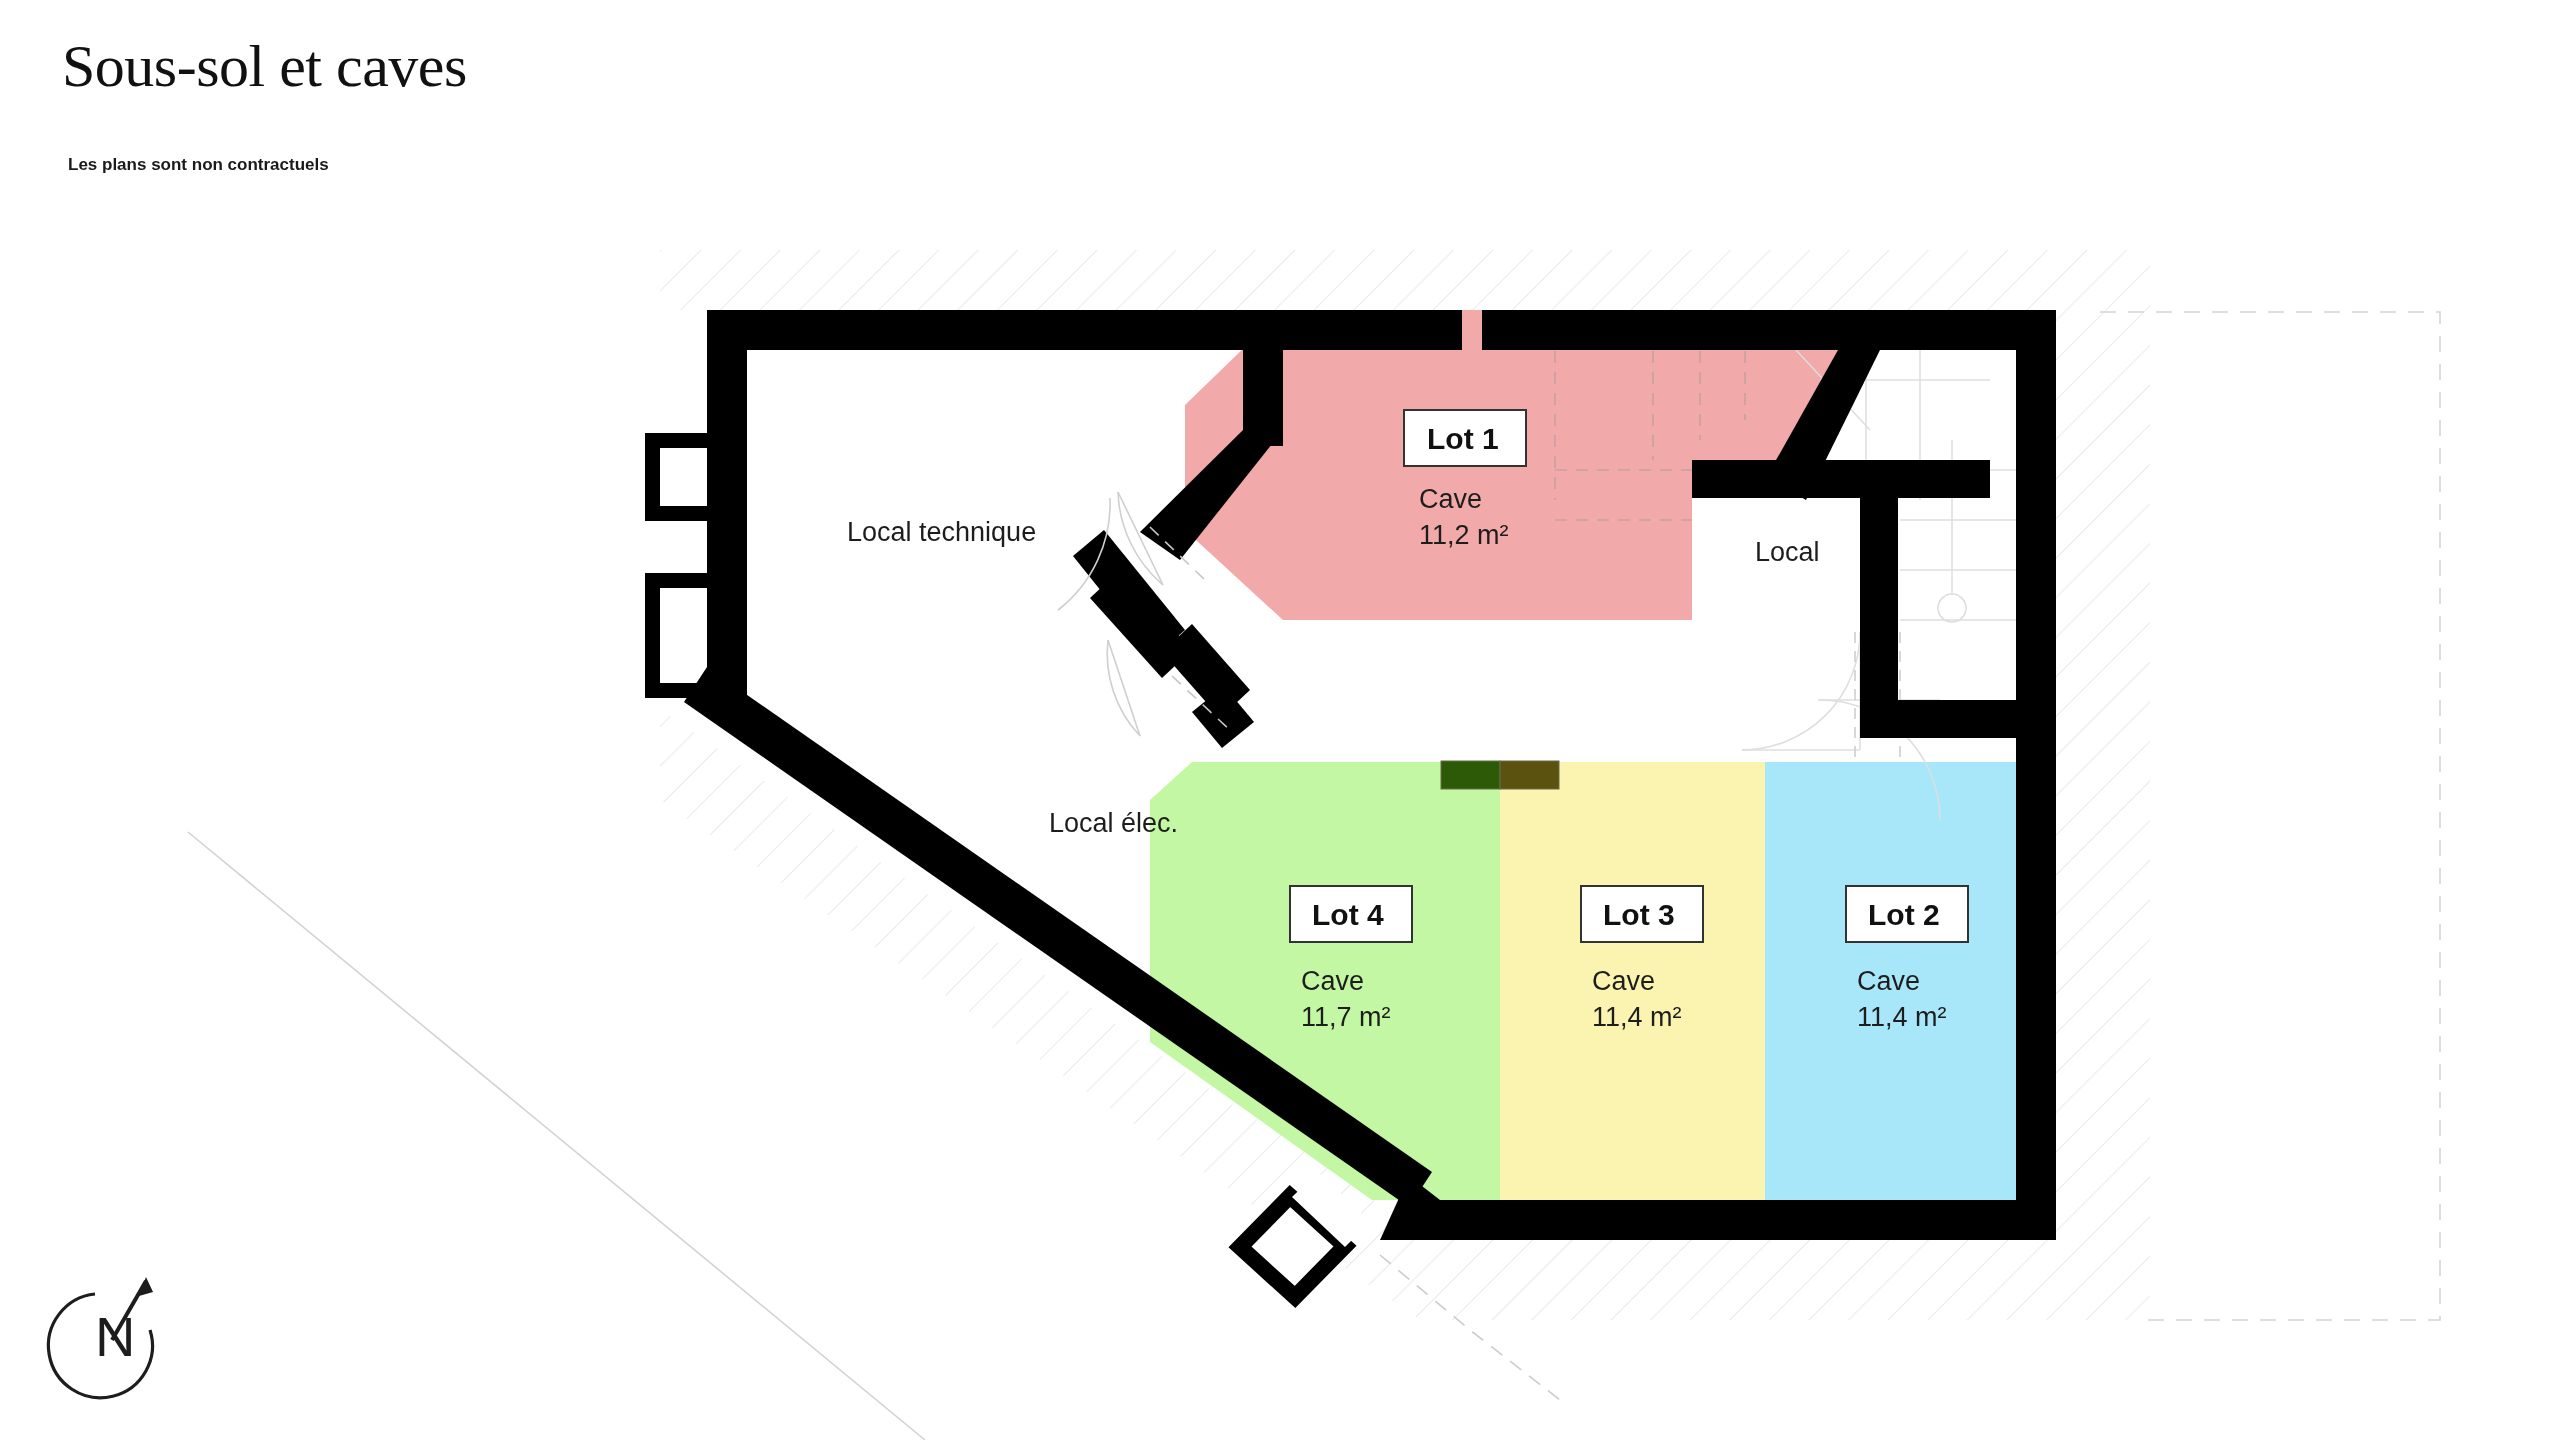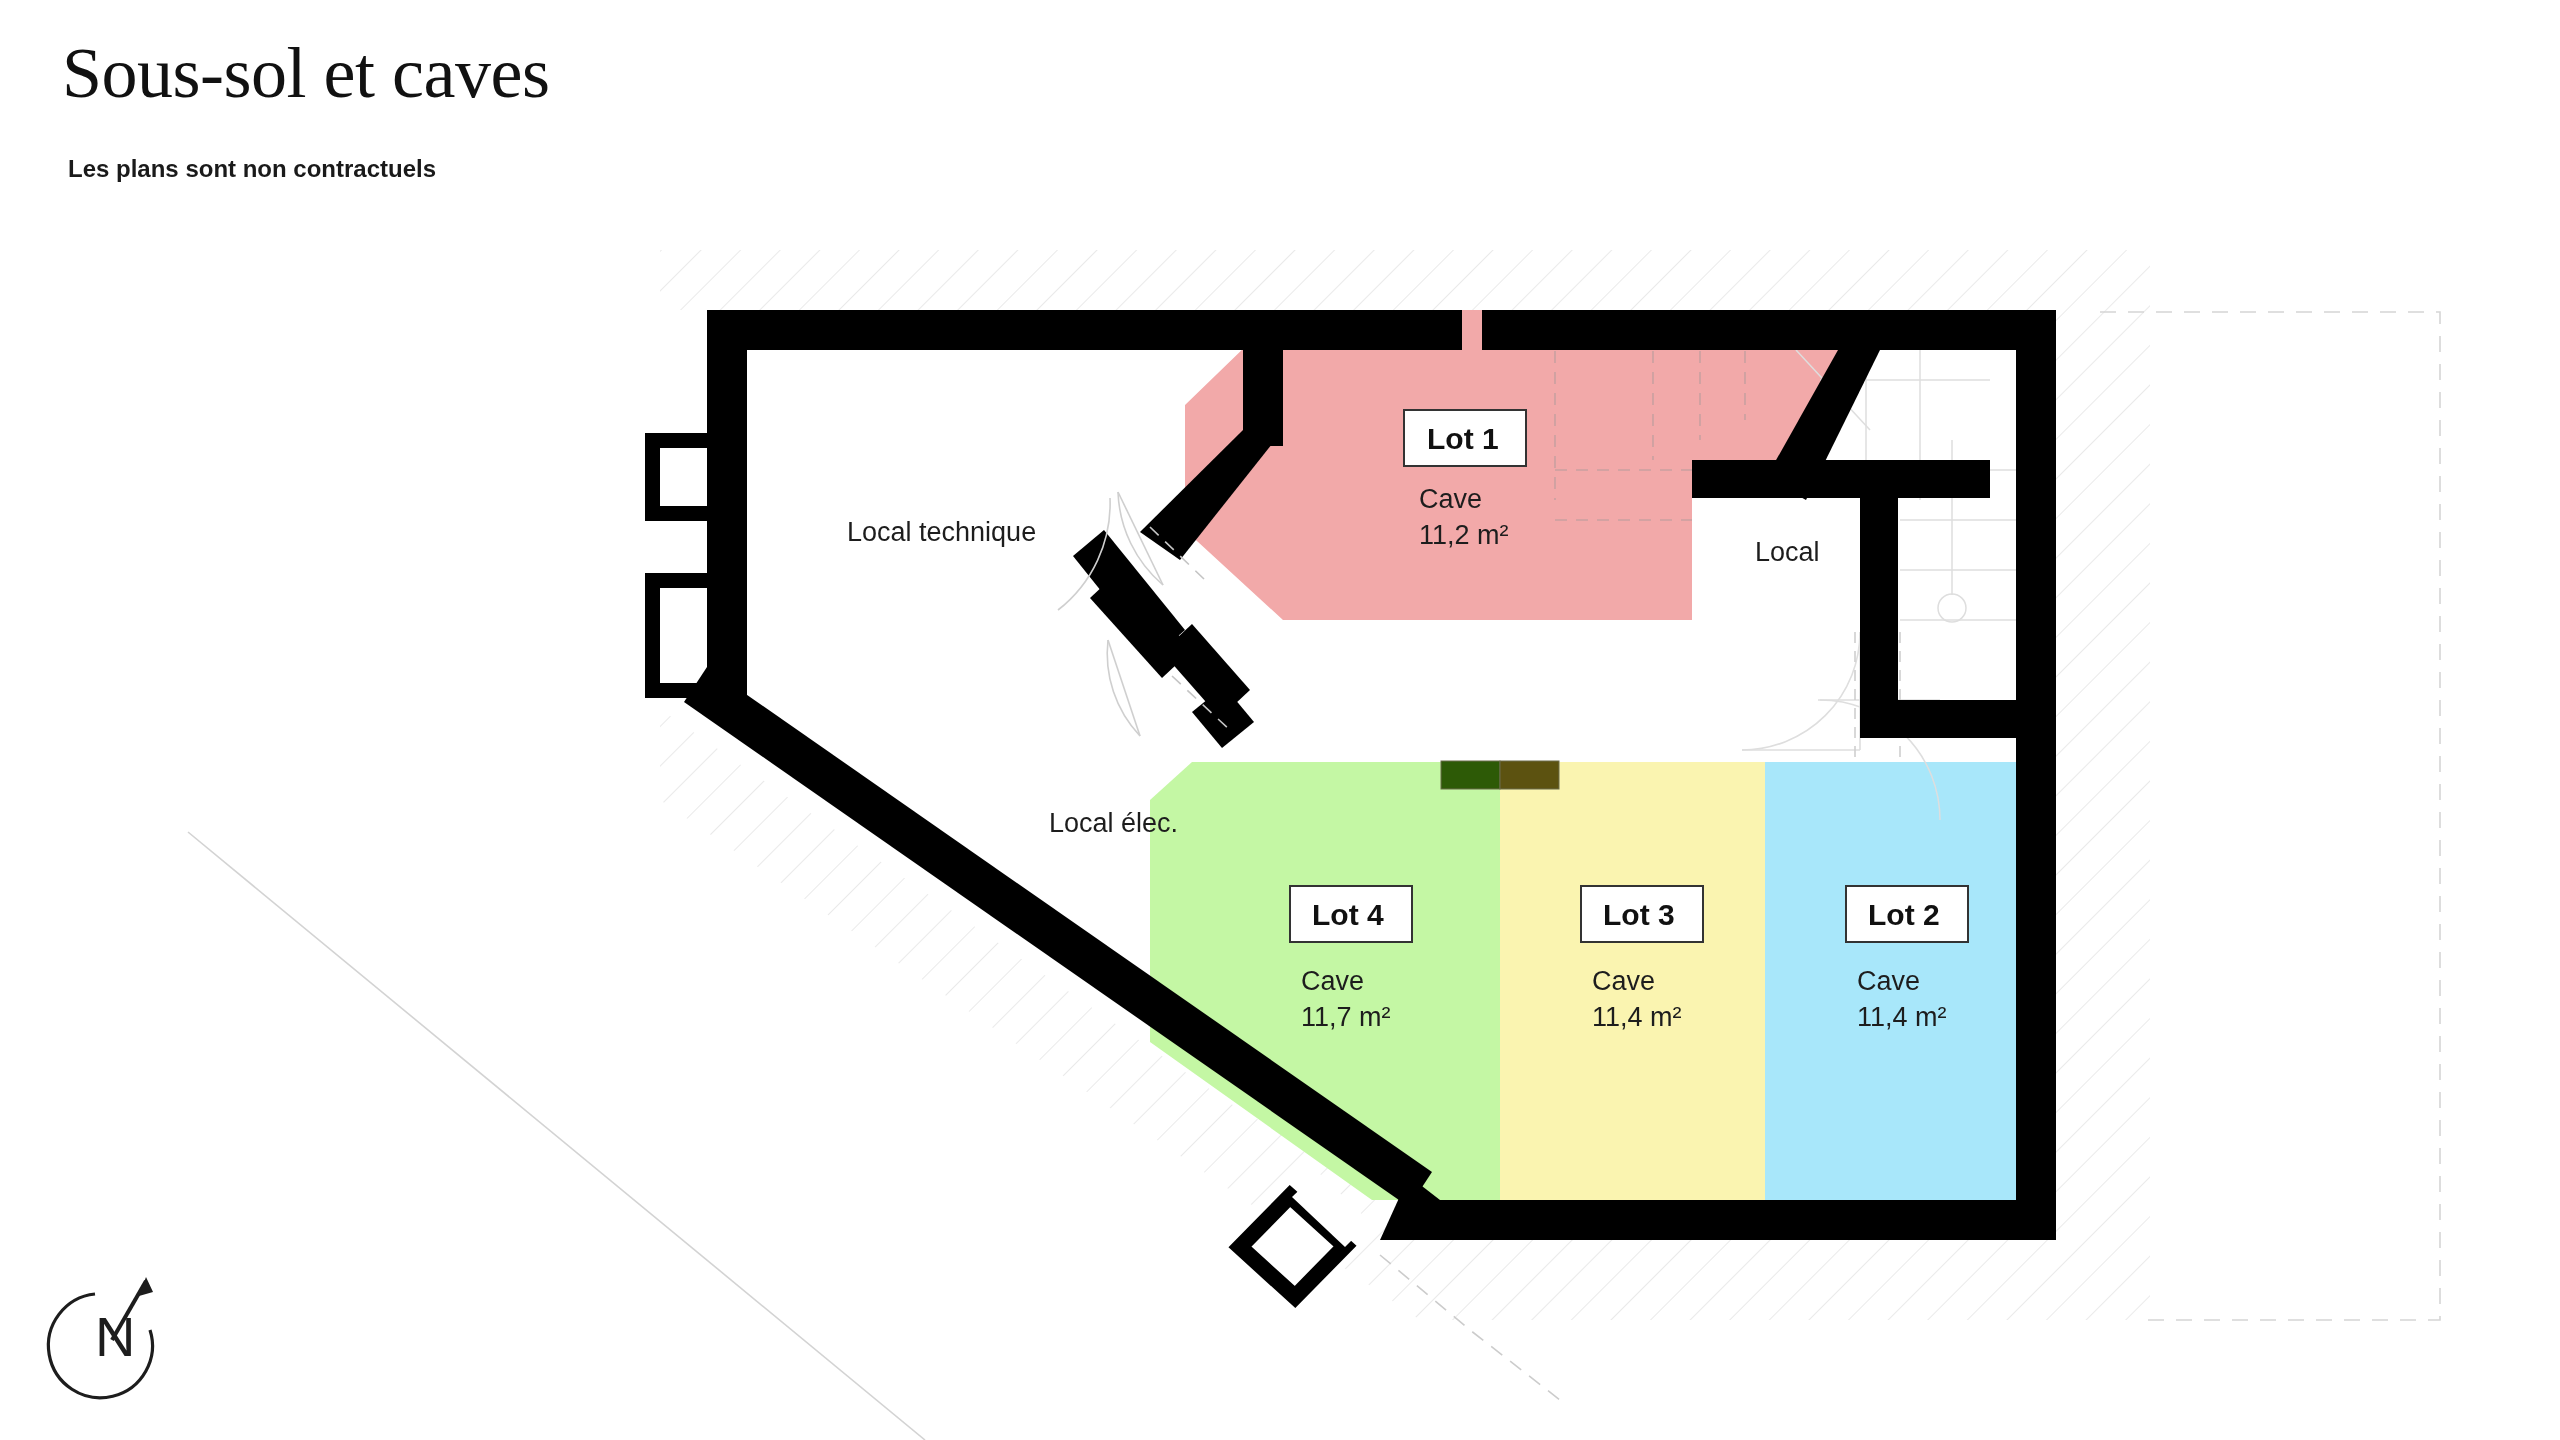--- a/index.html
+++ b/index.html
@@ -13,32 +13,32 @@
     position: relative;
     overflow: hidden;
     font-family: "Liberation Sans", sans-serif;
   }
 
   .page-title {
     position: absolute;
     left: 62px;
     top: 32px;
     font-family: "Liberation Serif", serif;
-    font-size: 72px;
+    font-size: 60px;
     font-weight: 400;
     letter-spacing: -0.5px;
     color: #111111;
     white-space: nowrap;
   }
   .page-subtitle {
     position: absolute;
     left: 68px;
     top: 155px;
     font-family: "Liberation Sans", sans-serif;
-    font-size: 24px;
+    font-size: 17px;
     font-weight: 700;
     color: #1a1a1a;
     white-space: nowrap;
   }
 
   .plan-svg {
     position: absolute;
     left: 0;
     top: 0;
     width: 2560px;

